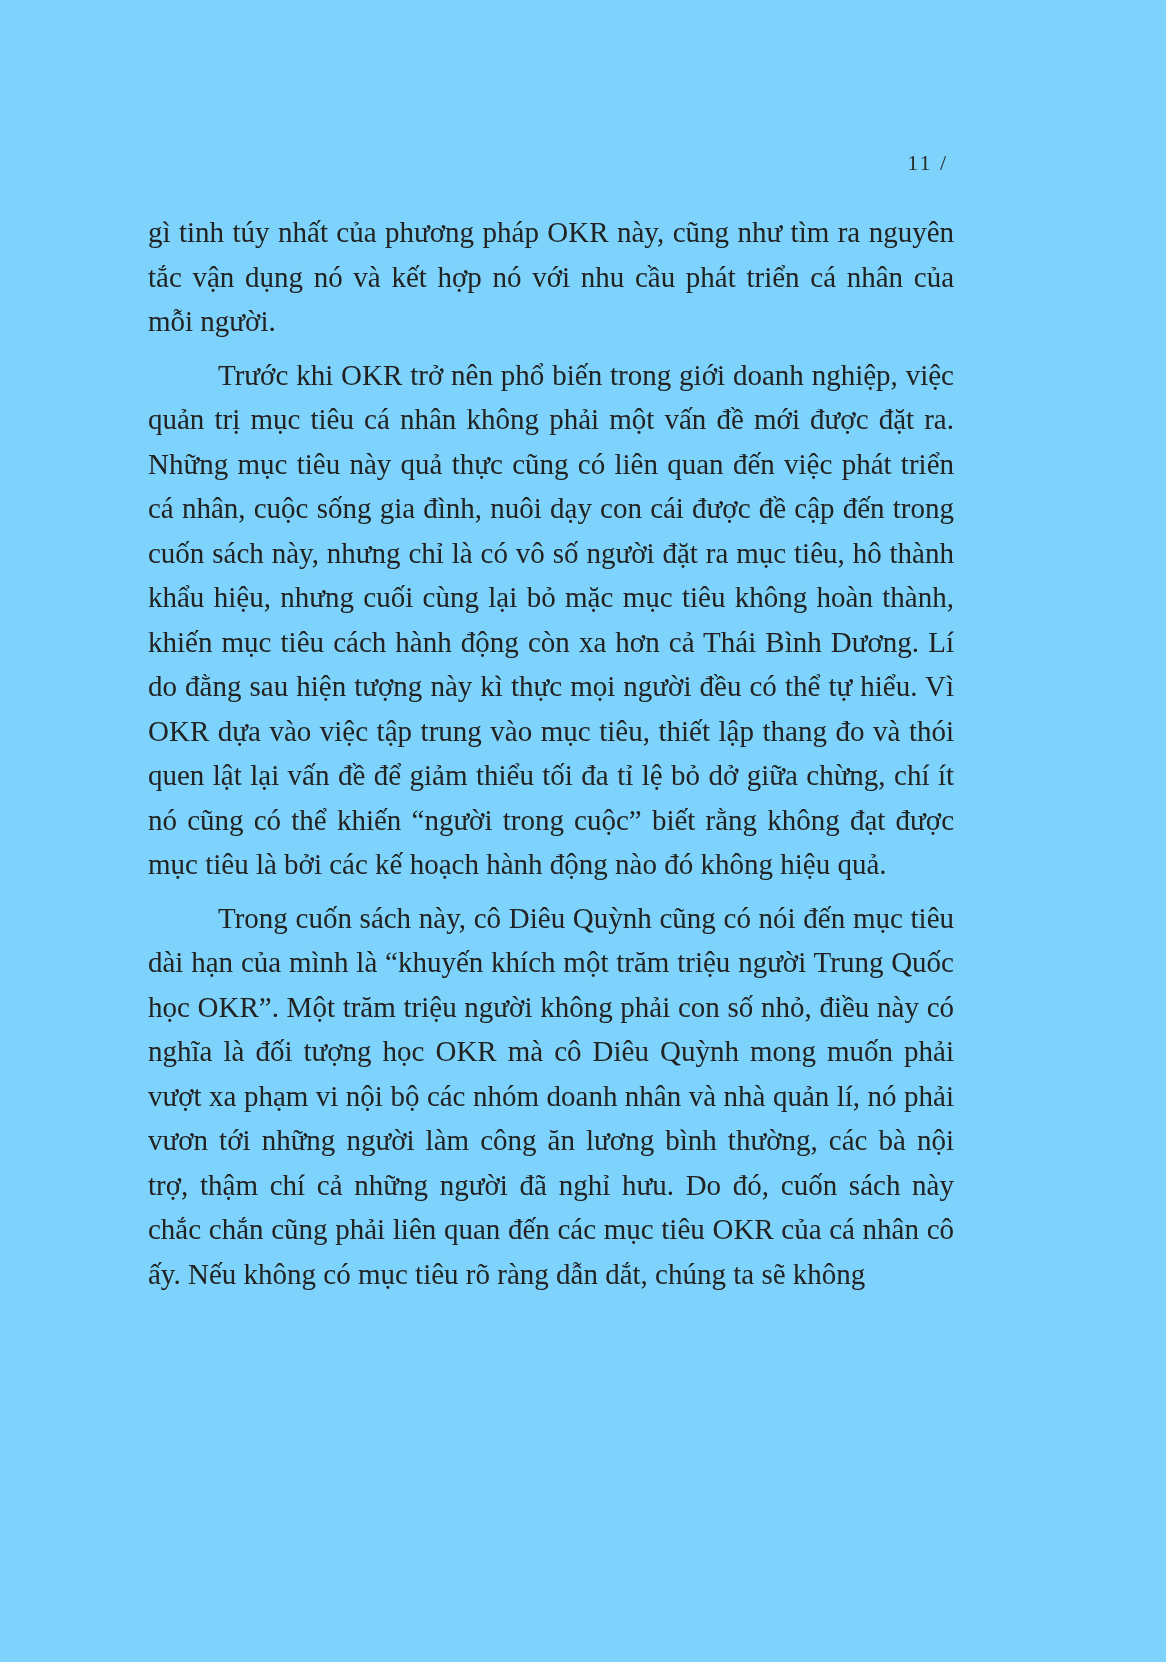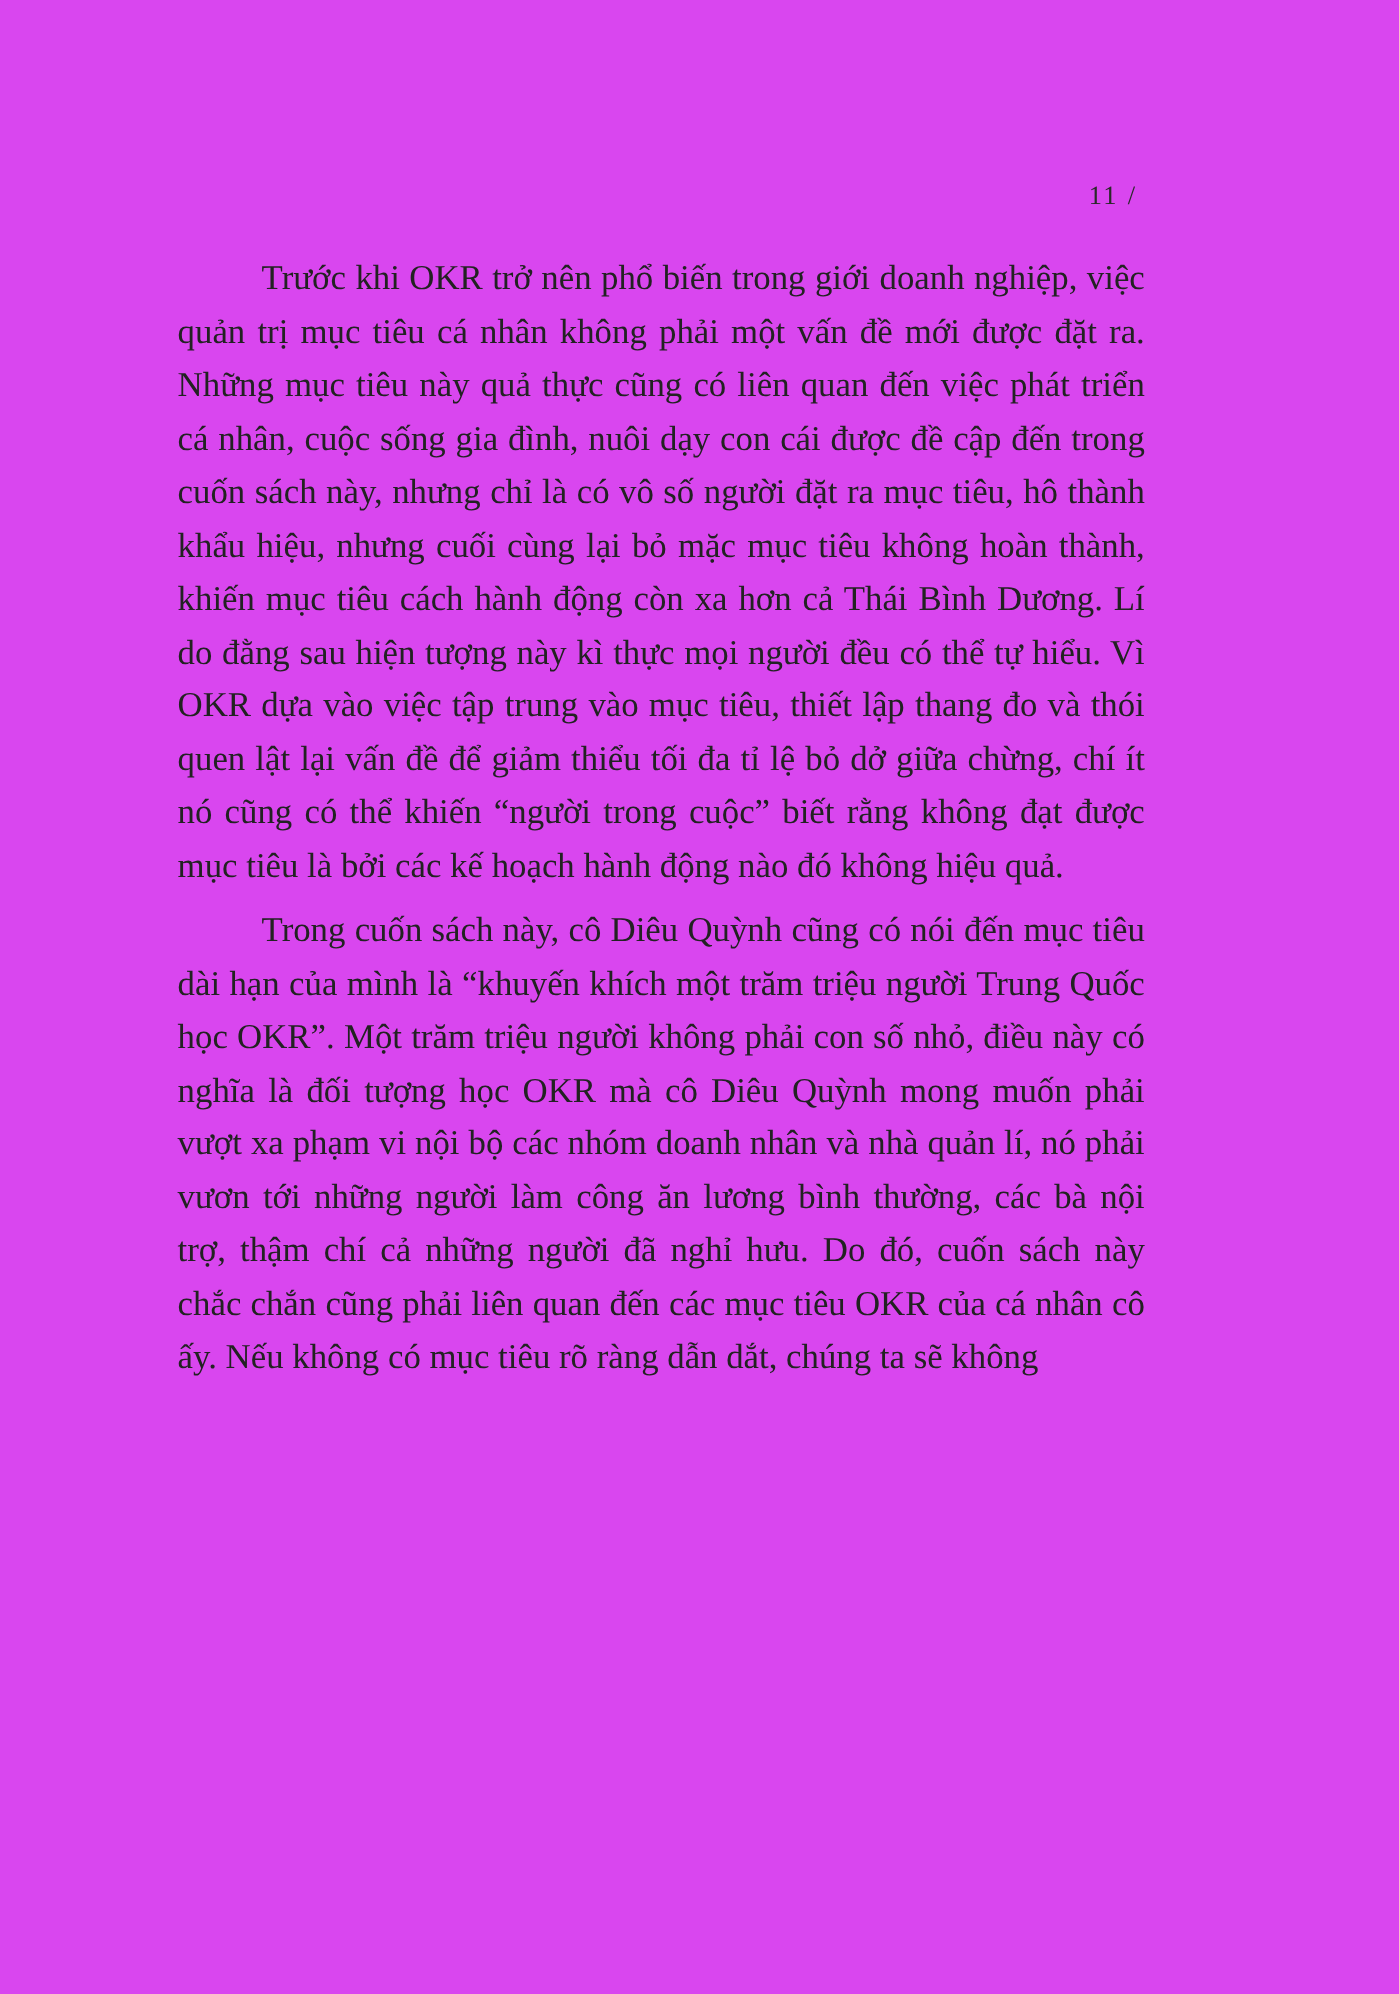--- a/index.html
+++ b/index.html
@@ -12,21 +12,21 @@
     height: 1662px;
     background: #ffffff;
     font-family: "Liberation Serif", serif;
     color: #1c1c1c;
     position: relative;
     overflow: hidden;
   }
   .sheet {
     position: absolute;
     inset: 0;
-    background: #d946ef;
+    background: #7dd3fc;
   }
   .page-number {
     position: absolute;
     top: 150px;
     right: 218px;
     font-size: 22px;
     letter-spacing: 2px;
     color: #2a2a2a;
     font-family: "Liberation Serif", serif;
   }
@@ -49,17 +49,18 @@
   }
 </style>
 </head>
 <body>
 
 <div class="sheet">
 
   <div class="page-number">11 /</div>
 
   <div class="text-block">
+    <p class="para">gì tinh túy nhất của phương pháp OKR này, cũng như tìm ra nguyên tắc vận dụng nó và kết hợp nó với nhu cầu phát triển cá nhân của mỗi người.</p>
     <p class="para indent">Trước khi OKR trở nên phổ biến trong giới doanh nghiệp, việc quản trị mục tiêu cá nhân không phải một vấn đề mới được đặt ra. Những mục tiêu này quả thực cũng có liên quan đến việc phát triển cá nhân, cuộc sống gia đình, nuôi dạy con cái được đề cập đến trong cuốn sách này, nhưng chỉ là có vô số người đặt ra mục tiêu, hô thành khẩu hiệu, nhưng cuối cùng lại bỏ mặc mục tiêu không hoàn thành, khiến mục tiêu cách hành động còn xa hơn cả Thái Bình Dương. Lí do đằng sau hiện tượng này kì thực mọi người đều có thể tự hiểu. Vì OKR dựa vào việc tập trung vào mục tiêu, thiết lập thang đo và thói quen lật lại vấn đề để giảm thiểu tối đa tỉ lệ bỏ dở giữa chừng, chí ít nó cũng có thể khiến “người trong cuộc” biết rằng không đạt được mục tiêu là bởi các kế hoạch hành động nào đó không hiệu quả.</p>
     <p class="para indent">Trong cuốn sách này, cô Diêu Quỳnh cũng có nói đến mục tiêu dài hạn của mình là “khuyến khích một trăm triệu người Trung Quốc học OKR”. Một trăm triệu người không phải con số nhỏ, điều này có nghĩa là đối tượng học OKR mà cô Diêu Quỳnh mong muốn phải vượt xa phạm vi nội bộ các nhóm doanh nhân và nhà quản lí, nó phải vươn tới những người làm công ăn lương bình thường, các bà nội trợ, thậm chí cả những người đã nghỉ hưu. Do đó, cuốn sách này chắc chắn cũng phải liên quan đến các mục tiêu OKR của cá nhân cô ấy. Nếu không có mục tiêu rõ ràng dẫn dắt, chúng ta sẽ không</p>
   </div>
 
 </div>
 
 </body></html>

